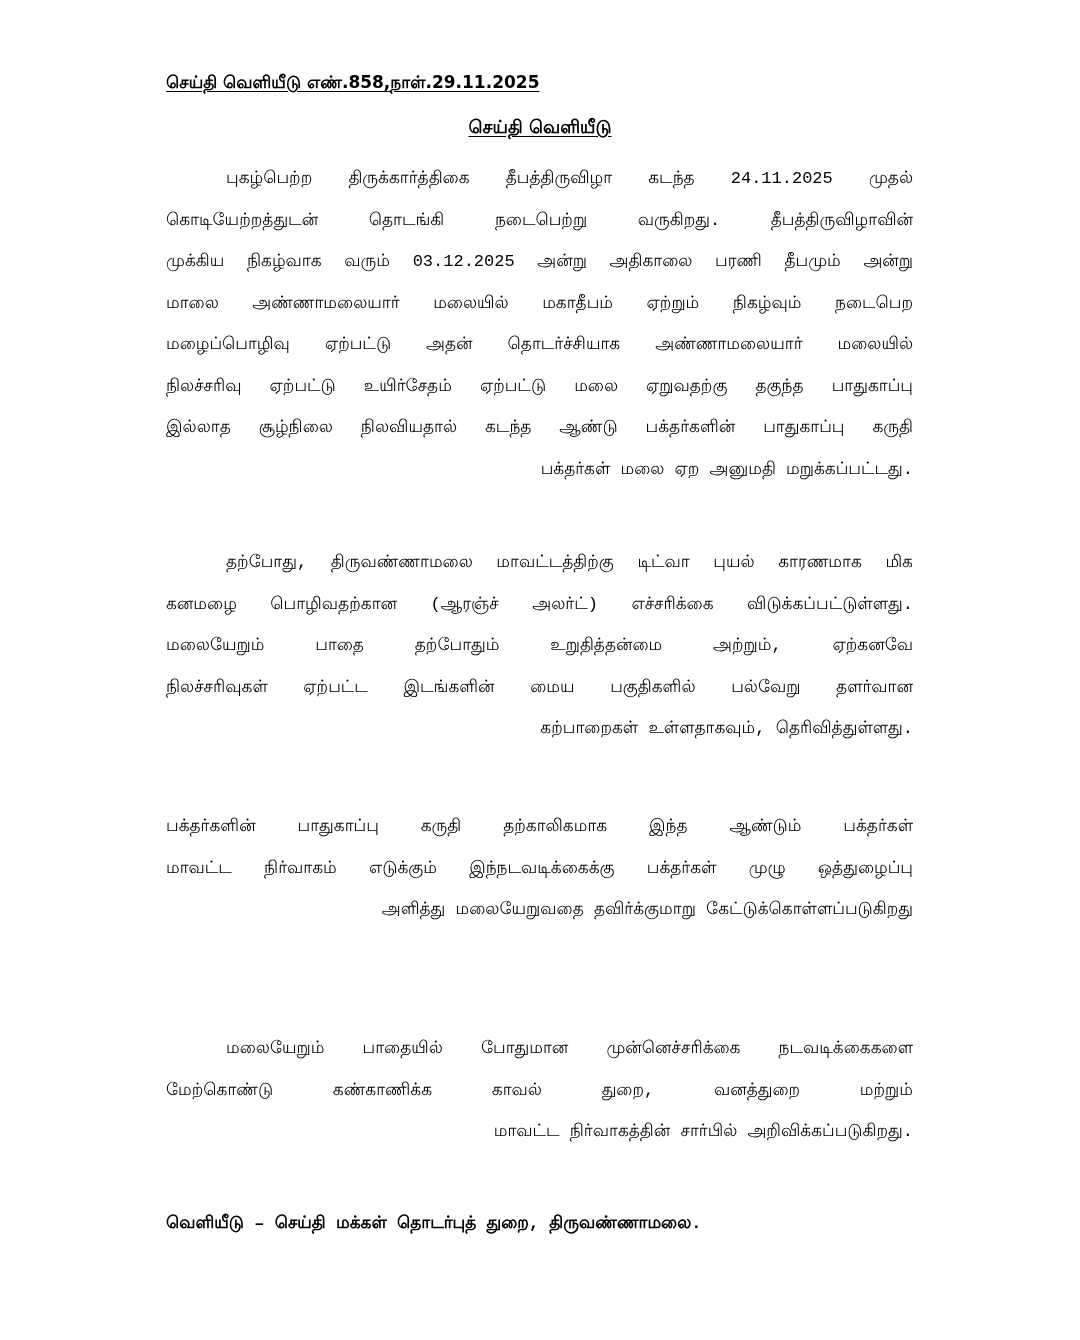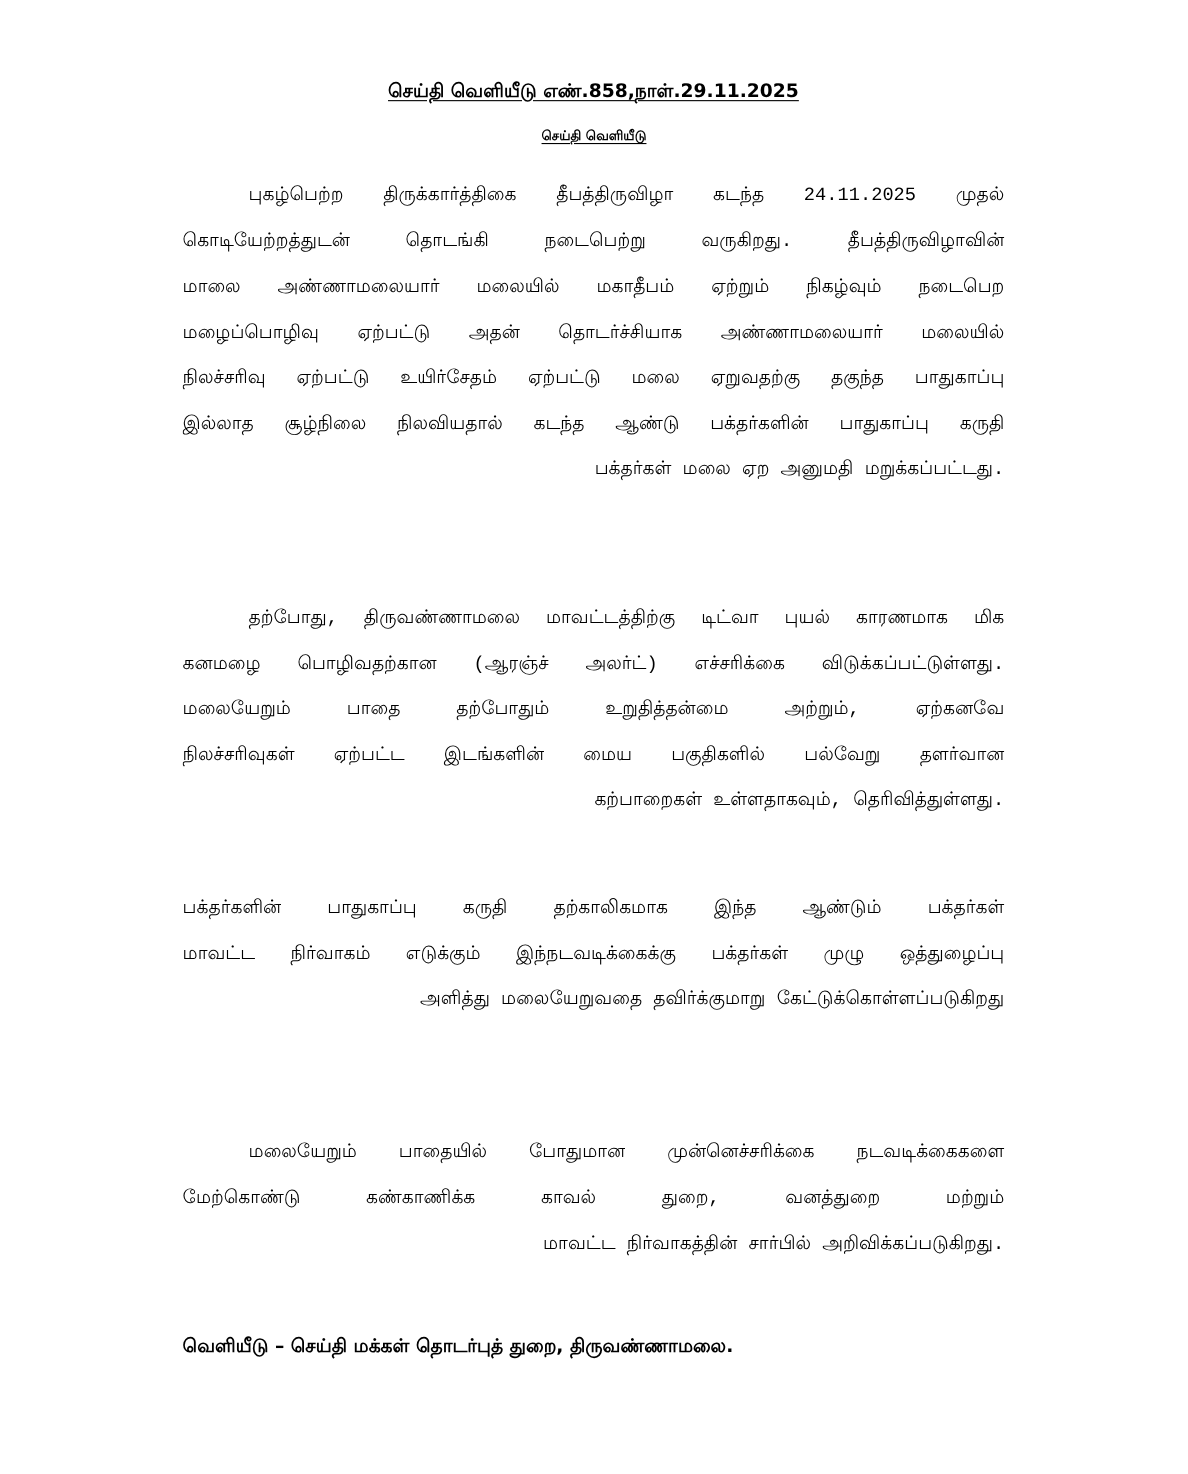--- a/index.html
+++ b/index.html
@@ -21,38 +21,38 @@
       width: 1080px; height: 1340px;
       background: #ffffff;
     }
     .header-row {
       position: absolute;
       left: 166px;
       width: 747px;
       top: 68px;
       height: 30px;
       display: flex;
-      justify-content: center;
+      justify-content: flex-start;
       align-items: center;
     }
     .hdr {
       font-weight: bold;
       font-size: 17px;
       text-decoration: underline;
       text-underline-offset: 3px;
       white-space: nowrap;
     }
     .title {
       position: absolute;
       left: 0;
       width: 1080px;
       top: 116px;
       text-align: center;
       font-weight: bold;
-      font-size: 12px;
+      font-size: 18px;
       text-decoration: underline;
       text-underline-offset: 3px;
     }
     .para {
       position: absolute;
       left: 166px;
       width: 747px;
       font-family: Liberation Mono, monospace;
     }
     .line {
@@ -70,37 +70,39 @@
     .line.indent {
       padding-left: 60px;
     }
     .footer {
       position: absolute;
       left: 166px;
       top: 1214px;
       font-weight: bold;
       font-size: 17px;
       white-space: nowrap;
+      font-family: Liberation Mono, monospace;
     }
   </style>
 </head>
 <body>
 
 <div class="page">
 
   <div class="header-row">
     <span class="hdr">செய்தி வெளியீடு எண்.858,</span>
     <span class="hdr">நாள்.29.11.2025</span>
   </div>
 
   <div class="title">செய்தி வெளியீடு</div>
 
   <div class="para" style="top:158px;">
     <div class="line justify indent">புகழ்பெற்ற திருக்கார்த்திகை தீபத்திருவிழா கடந்த 24.11.2025 முதல்</div>
     <div class="line justify">கொடியேற்றத்துடன் தொடங்கி நடைபெற்று வருகிறது.  தீபத்திருவிழாவின்</div>
+    <div class="line justify">முக்கிய நிகழ்வாக வரும் 03.12.2025 அன்று அதிகாலை பரணி தீபமும் அன்று</div>
     <div class="line justify">மாலை அண்ணாமலையார் மலையில் மகாதீபம் ஏற்றும் நிகழ்வும் நடைபெற</div>
     <div class="line justify">மழைப்பொழிவு ஏற்பட்டு அதன் தொடர்ச்சியாக அண்ணாமலையார் மலையில்</div>
     <div class="line justify">நிலச்சரிவு ஏற்பட்டு உயிர்சேதம் ஏற்பட்டு மலை ஏறுவதற்கு தகுந்த பாதுகாப்பு</div>
     <div class="line justify">இல்லாத சூழ்நிலை நிலவியதால் கடந்த ஆண்டு பக்தர்களின் பாதுகாப்பு கருதி</div>
     <div class="line">பக்தர்கள் மலை ஏற அனுமதி மறுக்கப்பட்டது.</div>
   </div>
 
   <div class="para" style="top:542px;">
     <div class="line justify indent">தற்போது, திருவண்ணாமலை மாவட்டத்திற்கு டிட்வா புயல் காரணமாக மிக</div>
     <div class="line justify">கனமழை பொழிவதற்கான (ஆரஞ்ச் அலர்ட்) எச்சரிக்கை விடுக்கப்பட்டுள்ளது.</div>

